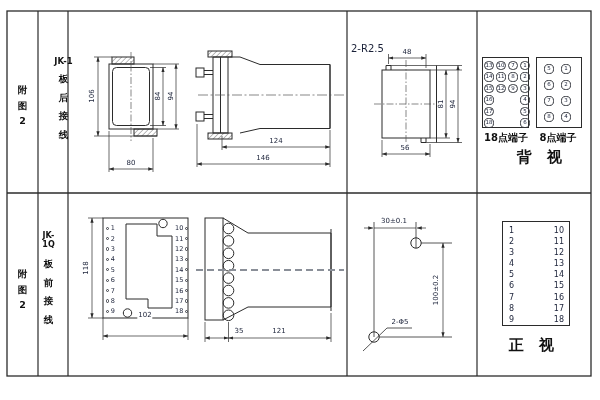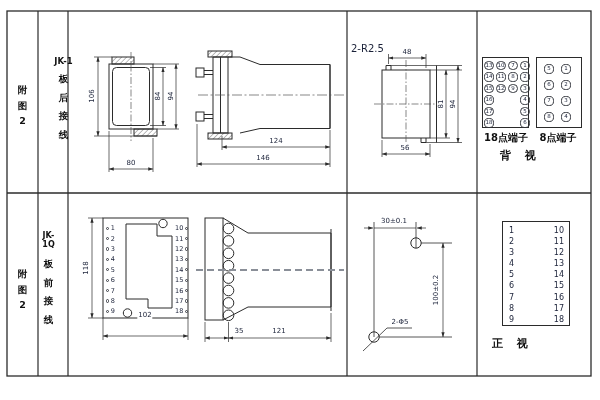--- a/index.html
+++ b/index.html
@@ -13,21 +13,21 @@
   .vstack{position:absolute;text-align:center;color:#111;}
   .figch{line-height:15.5px;font-size:9.5px;font-weight:bold;}
   .modelname{font-size:8.5px;font-weight:bold;}
   .wirelist1{margin-top:4px;}
   .wirelist2{margin-top:6px;}
   .wirech{line-height:18.7px;font-size:9.5px;font-weight:bold;}
   .tbox{position:absolute;border:1.2px solid #2b2b2b;background:#fff;box-sizing:border-box;}
   .tcirc{position:absolute;border:1px solid #33363d;border-radius:50%;box-sizing:border-box;
          font-size:5.5px;line-height:1;display:flex;align-items:center;justify-content:center;color:#1a2138;}
   .clabel{position:absolute;text-align:center;font-size:10px;font-weight:bold;color:#111;white-space:nowrap;}
-  .vlabel{position:absolute;text-align:left;font-size:11px;font-weight:bold;color:#111;
+  .vlabel{position:absolute;text-align:right;font-size:15px;font-weight:bold;color:#111;
           letter-spacing:2px;word-spacing:6px;white-space:nowrap;}
   .bcol{position:absolute;}
   .bterm{height:10.4px;display:flex;align-items:center;font-size:6.5px;color:#1a2138;}
   .bterm-l::before{content:"";width:3.2px;height:3.2px;border:1px solid #3a3d44;border-radius:50%;
                    margin-right:1.5px;flex:none;box-sizing:border-box;}
   .bterm-r{justify-content:flex-end;}
   .bterm-r::after{content:"";width:3.2px;height:3.2px;border:1px solid #3a3d44;border-radius:50%;
                   margin-left:1.5px;flex:none;box-sizing:border-box;}
   .tcol{position:absolute;top:3px;}
   .tcol-r{text-align:right;}

